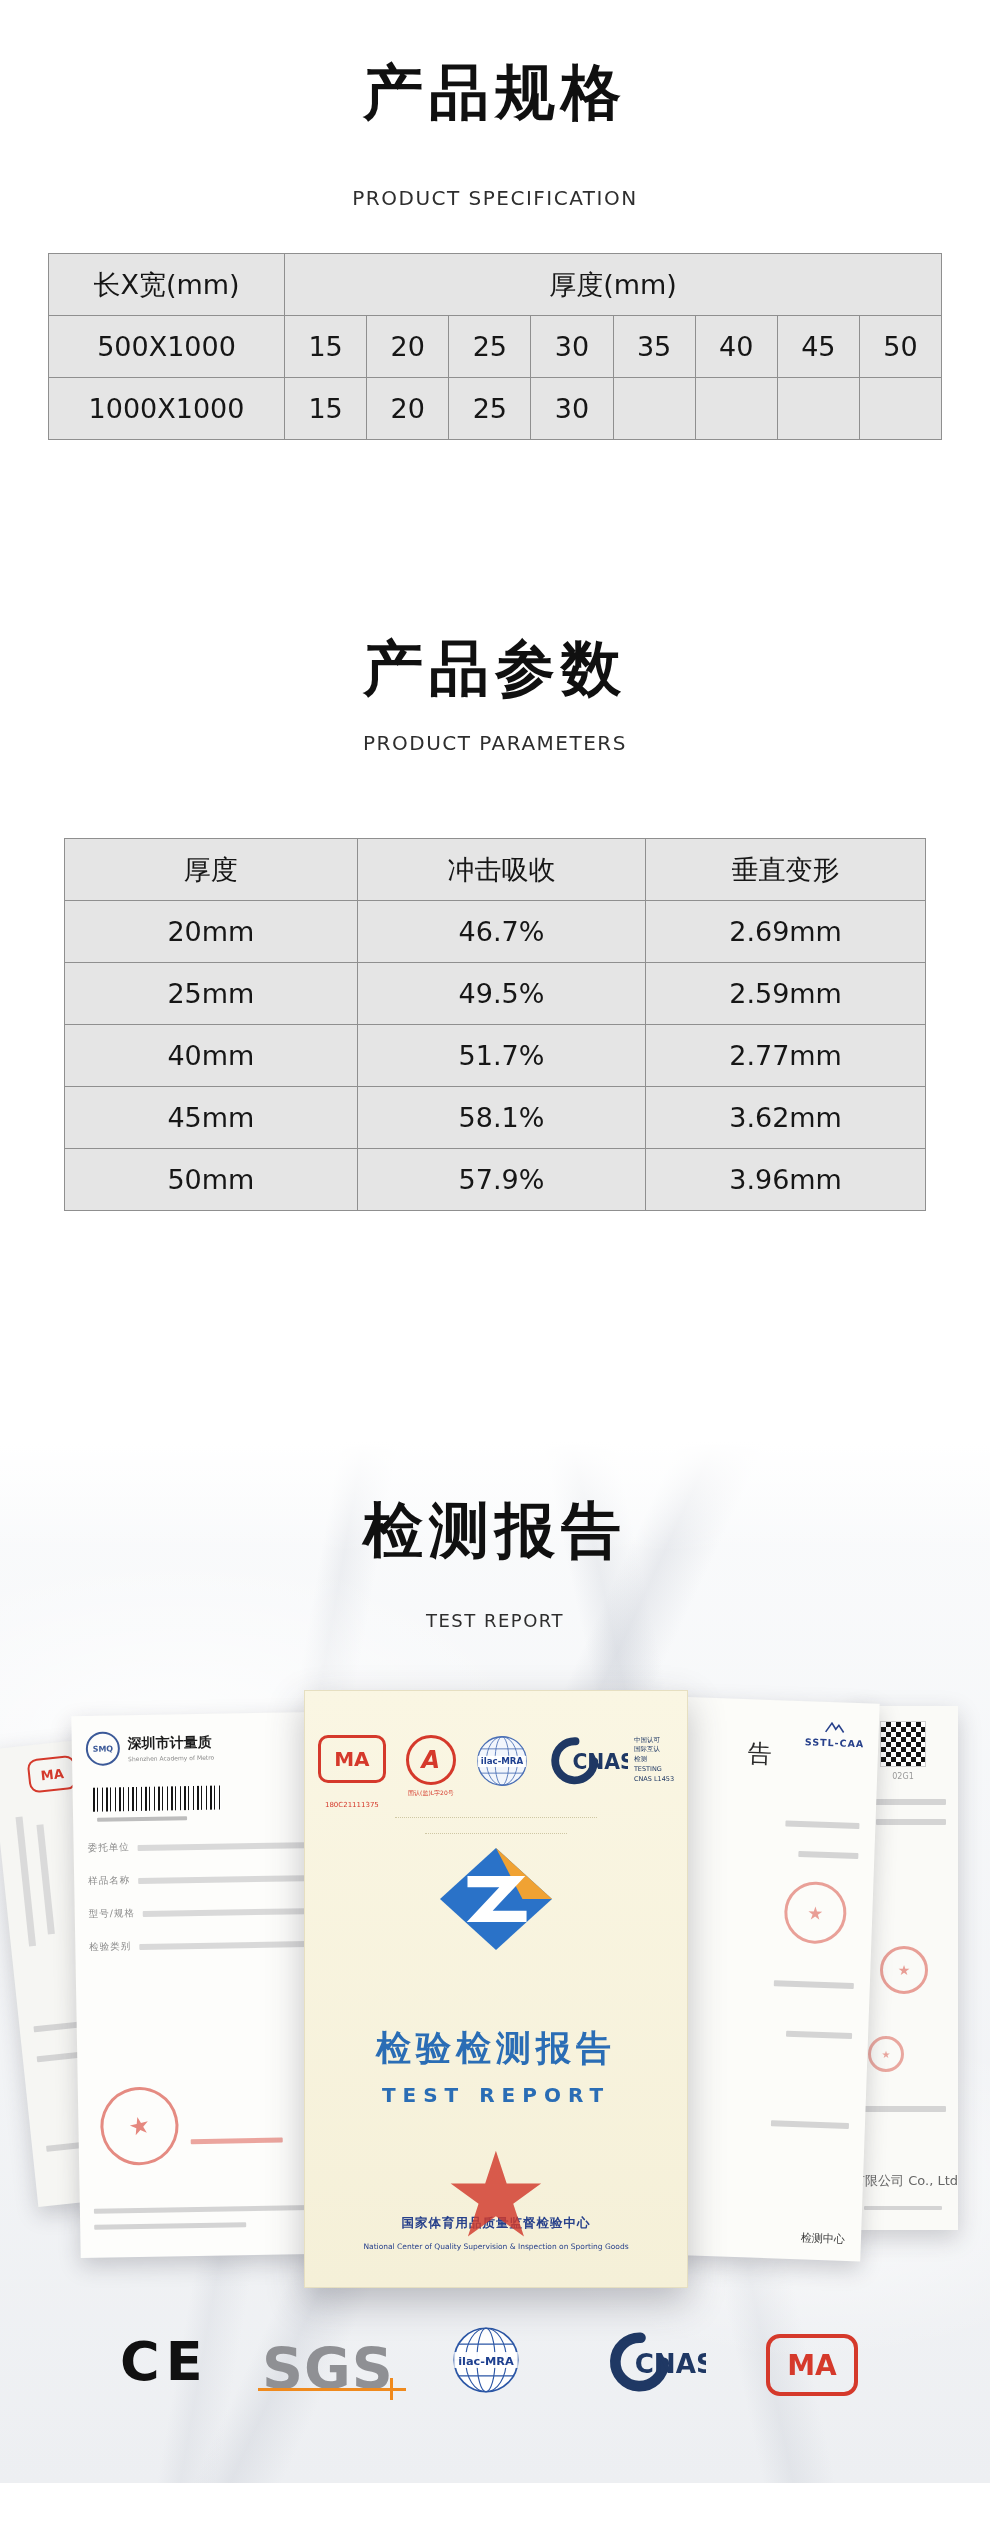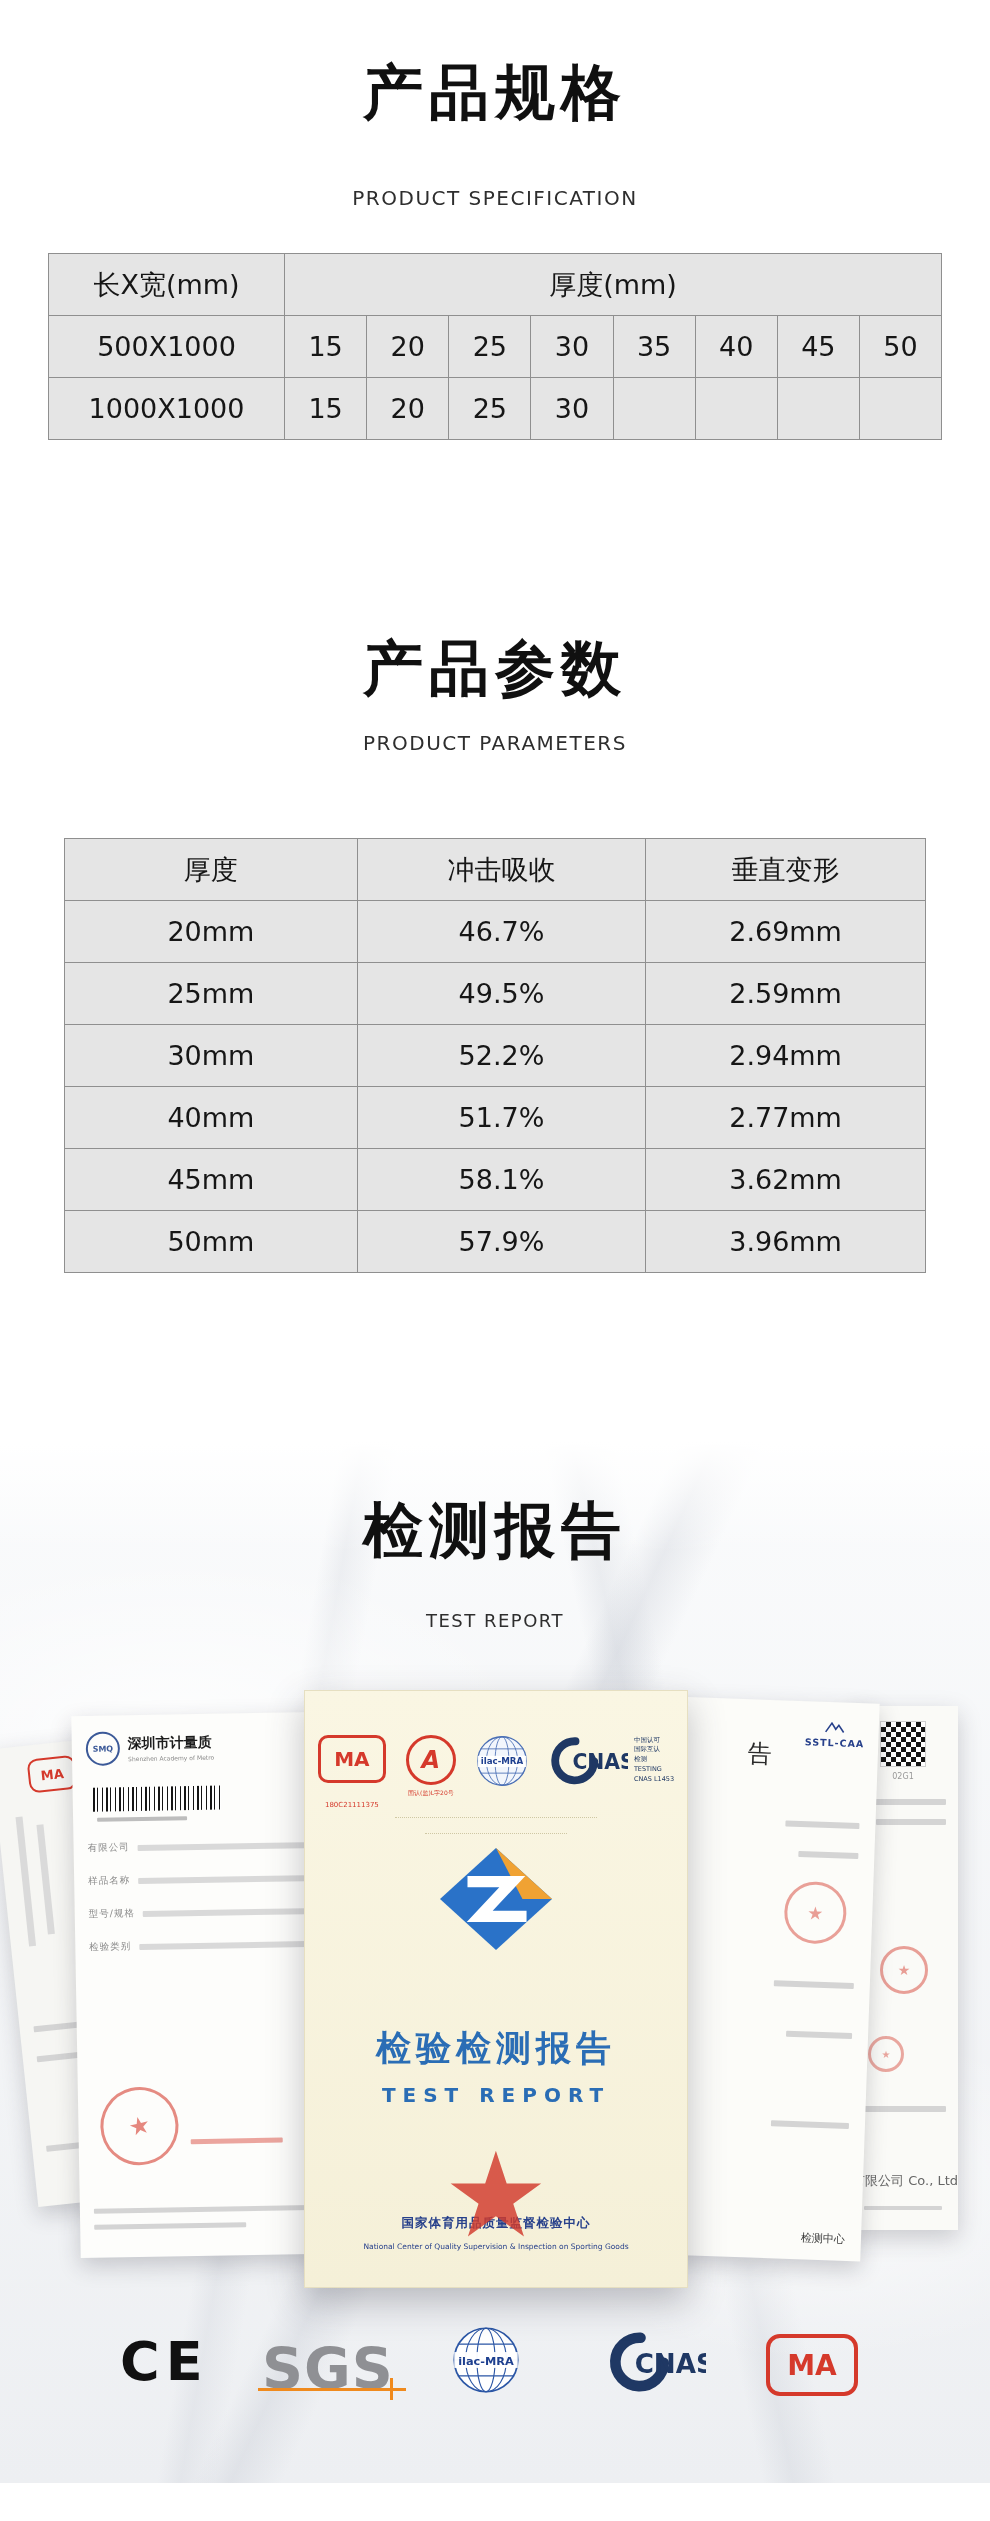--- a/index.html
+++ b/index.html
@@ -143,25 +143,20 @@
       <td>20mm</td>
       <td>46.7%</td>
       <td>2.69mm</td>
     </tr>
     <tr>
       <td>25mm</td>
       <td>49.5%</td>
       <td>2.59mm</td>
     </tr>
     <tr>
-      <td>30mm</td>
-      <td>52.2%</td>
-      <td>2.94mm</td>
-    </tr>
-    <tr>
       <td>40mm</td>
       <td>51.7%</td>
       <td>2.77mm</td>
     </tr>
     <tr>
       <td>45mm</td>
       <td>58.1%</td>
       <td>3.62mm</td>
     </tr>
     <tr>
@@ -191,21 +186,21 @@
       <div class="smq-logo">SMQ</div>
       <div>
         <div class="lc-cn">深圳市计量质</div>
         <div class="lc-en">Shenzhen Academy of Metro</div>
       </div>
     </div>
     <div class="barcode"></div>
     <div class="bar" style="width:90px;height:4px;margin:6px 0 0 10px;background:#bdbdbd;"></div>
 
     <div class="lc-row">
-        <span class="lc-label">有限公司</span>
+        <span class="lc-label">委托单位</span>
         <span class="bar"></span>
       </div>
     <div class="lc-row">
         <span class="lc-label">样品名称</span>
         <span class="bar"></span>
       </div>
     <div class="lc-row">
         <span class="lc-label">型号/规格</span>
         <span class="bar"></span>
       </div>

